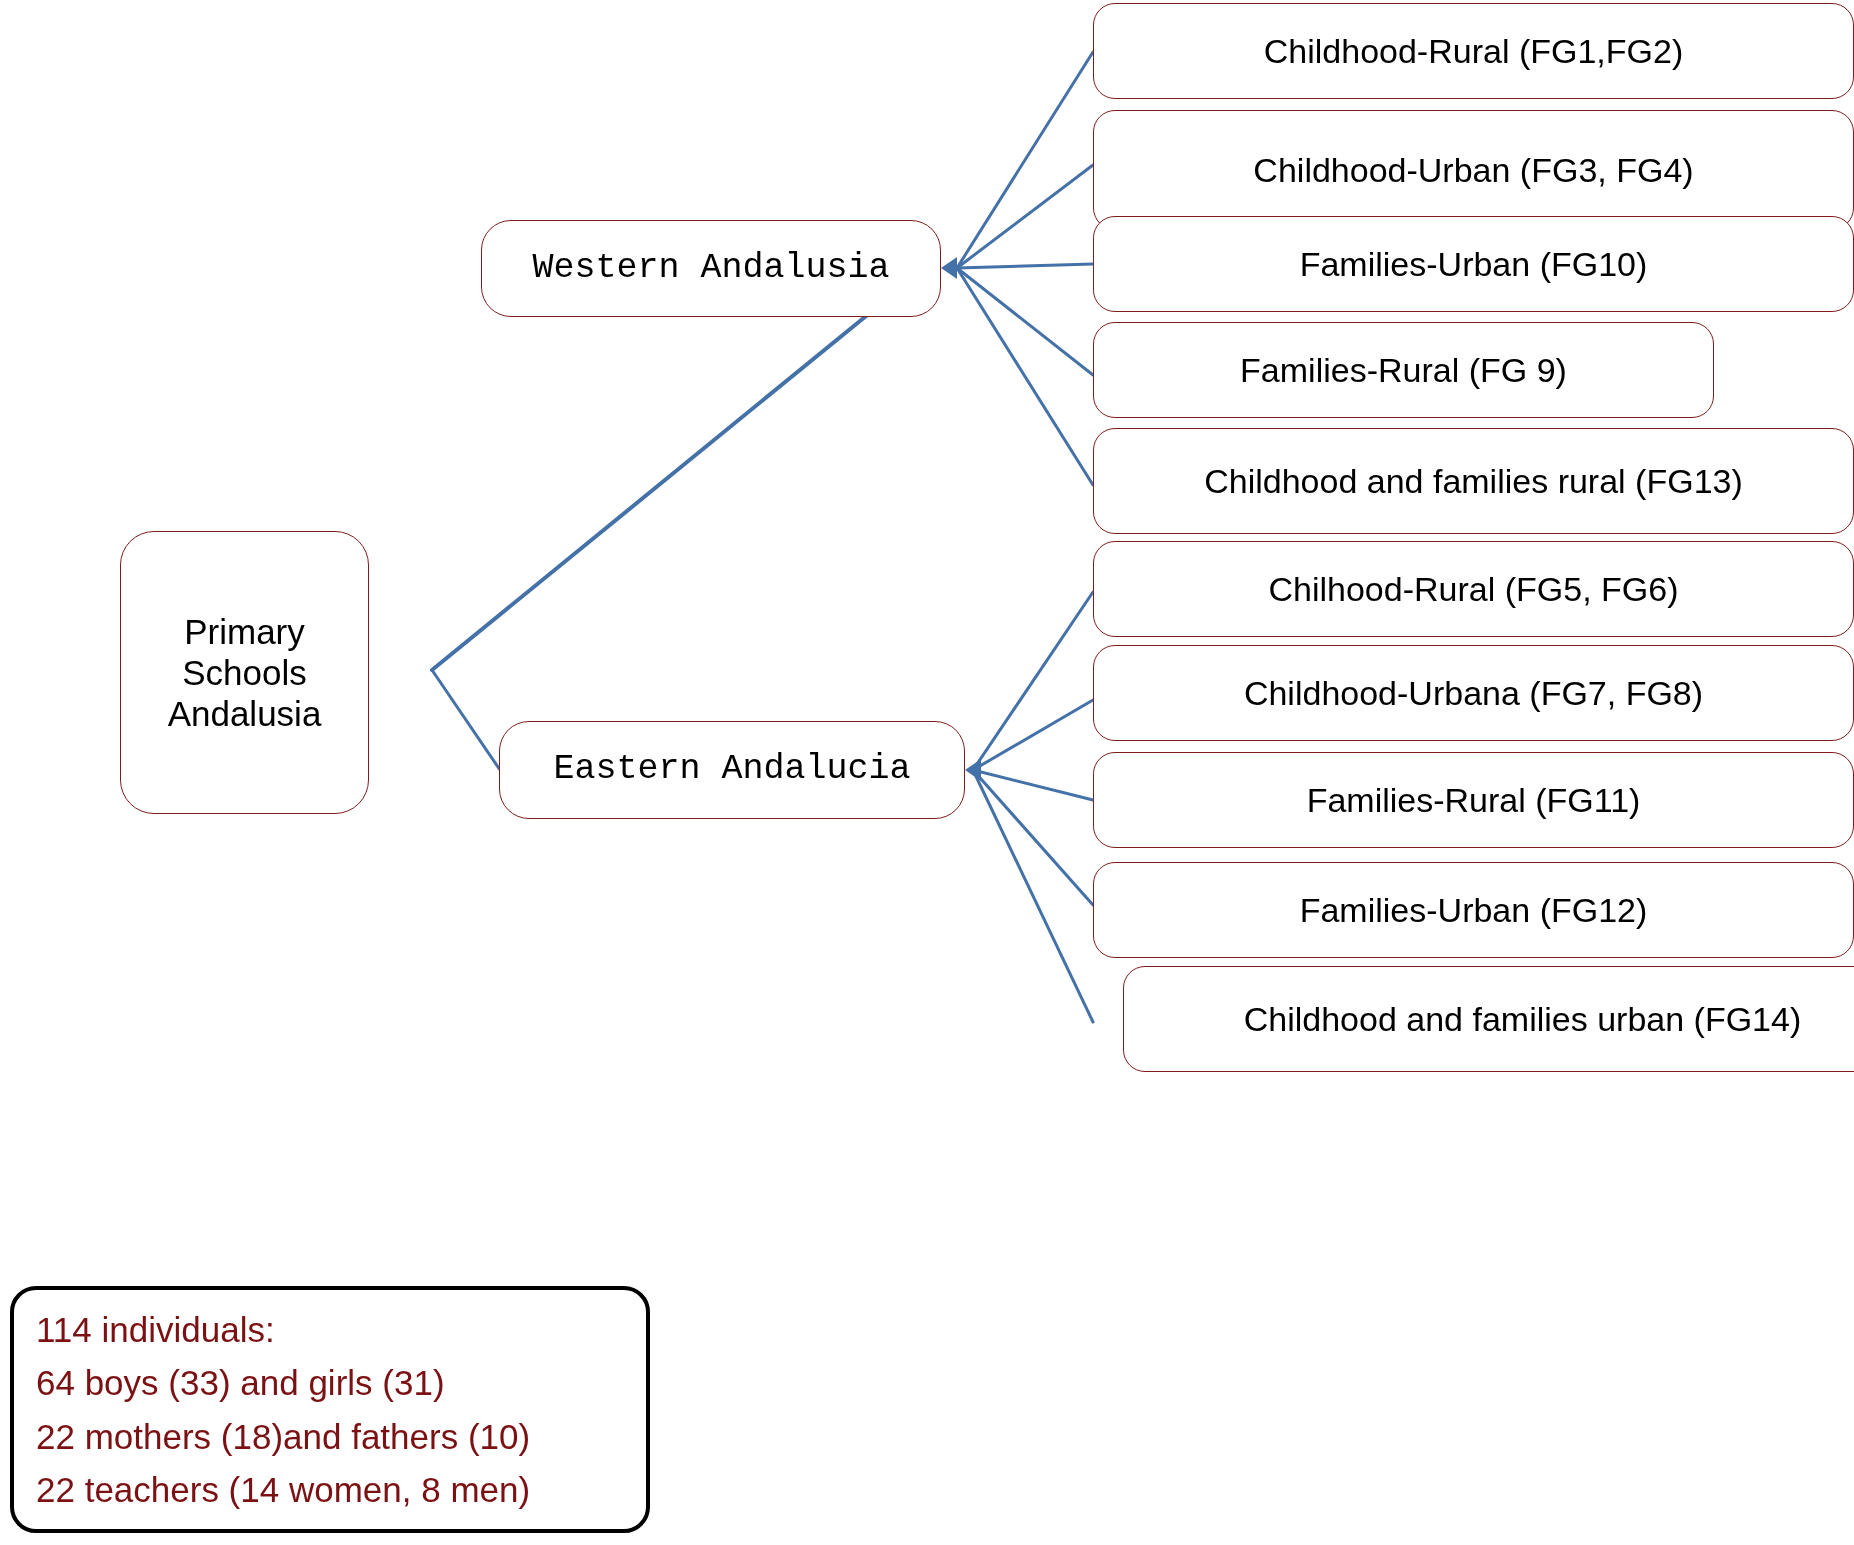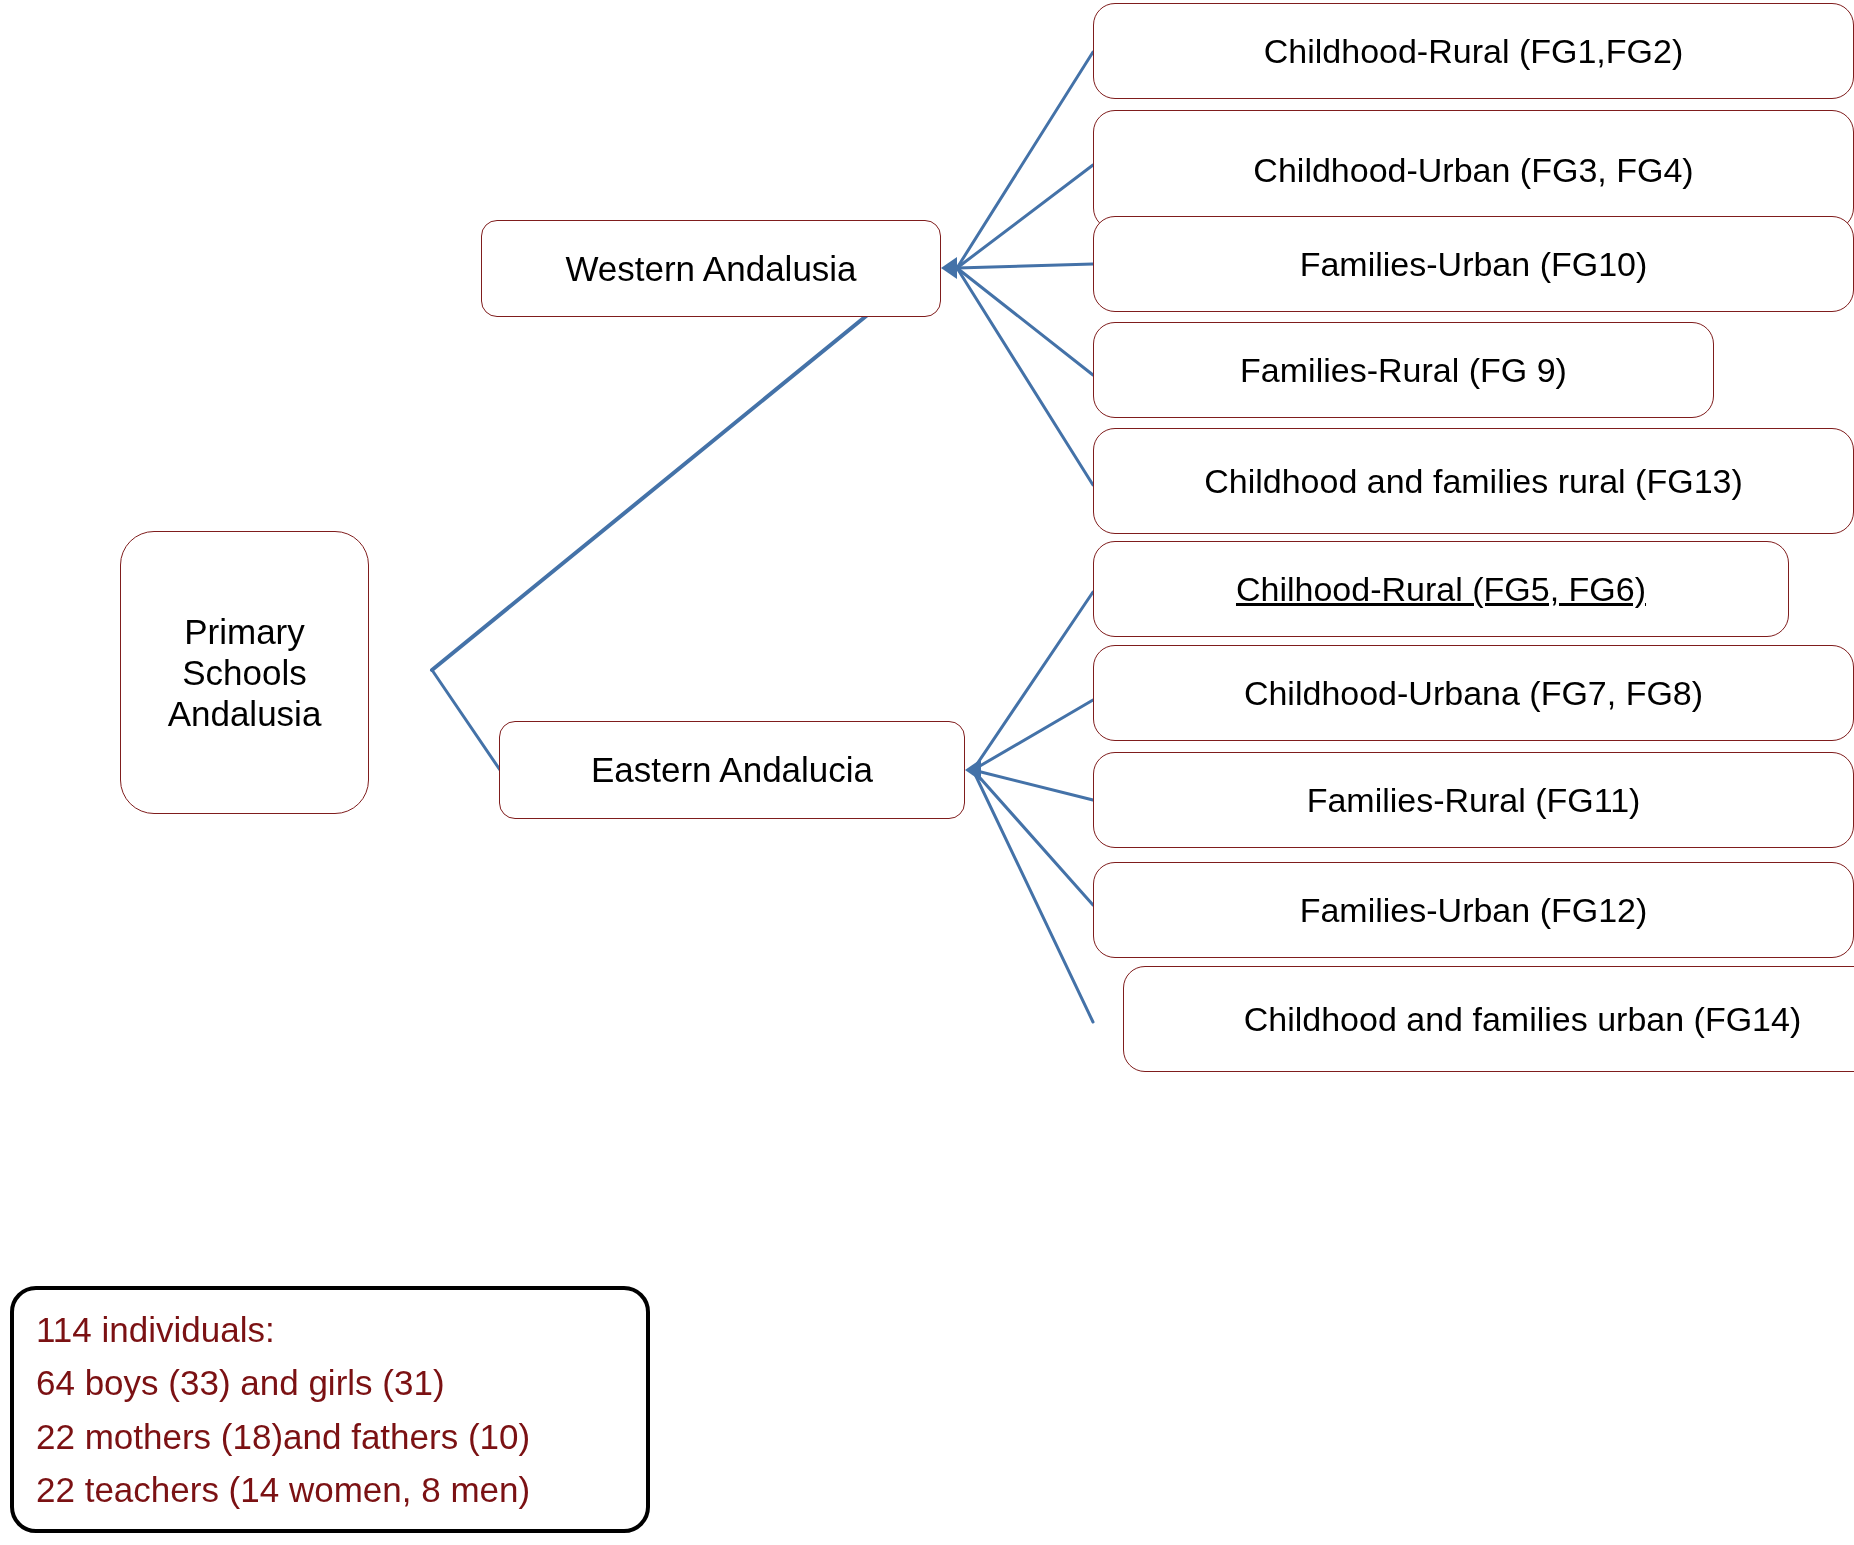--- a/index.html
+++ b/index.html
@@ -39,22 +39,23 @@
     font-size: 34px;
     line-height: 1.18;
     padding: 4px 10px;
     z-index: 3;
   }
   .node.root {
     border-radius: 34px;
     font-size: 35px;
   }
   .node.branch {
-    border-radius: 16px;
+    border-radius: 30px;
     font-size: 35px;
+    font-family: Liberation Mono, monospace;
   }
   .node.leaf {
     font-size: 34px;
   }
   .legend {
     position: absolute;
     box-sizing: border-box;
     background: #ffffff;
     border: 4px solid #000000;
     border-radius: 26px;
@@ -123,21 +124,21 @@
   </div>
 
   <div class="node leaf" style="left:1093px; top:322px; width:621px; height:96px;">
     <span>Families-Rural (FG 9)</span>
   </div>
 
   <div class="node leaf" style="left:1093px; top:428px; width:761px; height:106px;">
     <span>Childhood and families rural (FG13)</span>
   </div>
 
-  <div class="node leaf" style="left:1093px; top:541px; width:696px; height:96px;text-decoration:underline;">
+  <div class="node leaf" style="left:1093px; top:541px; width:761px; height:96px;">
     <span>Chilhood-Rural (FG5, FG6)</span>
   </div>
 
   <div class="node leaf" style="left:1093px; top:645px; width:761px; height:96px;">
     <span>Childhood-Urbana (FG7, FG8)</span>
   </div>
 
   <div class="node leaf" style="left:1093px; top:752px; width:761px; height:96px;">
     <span>Families-Rural (FG11)</span>
   </div>

